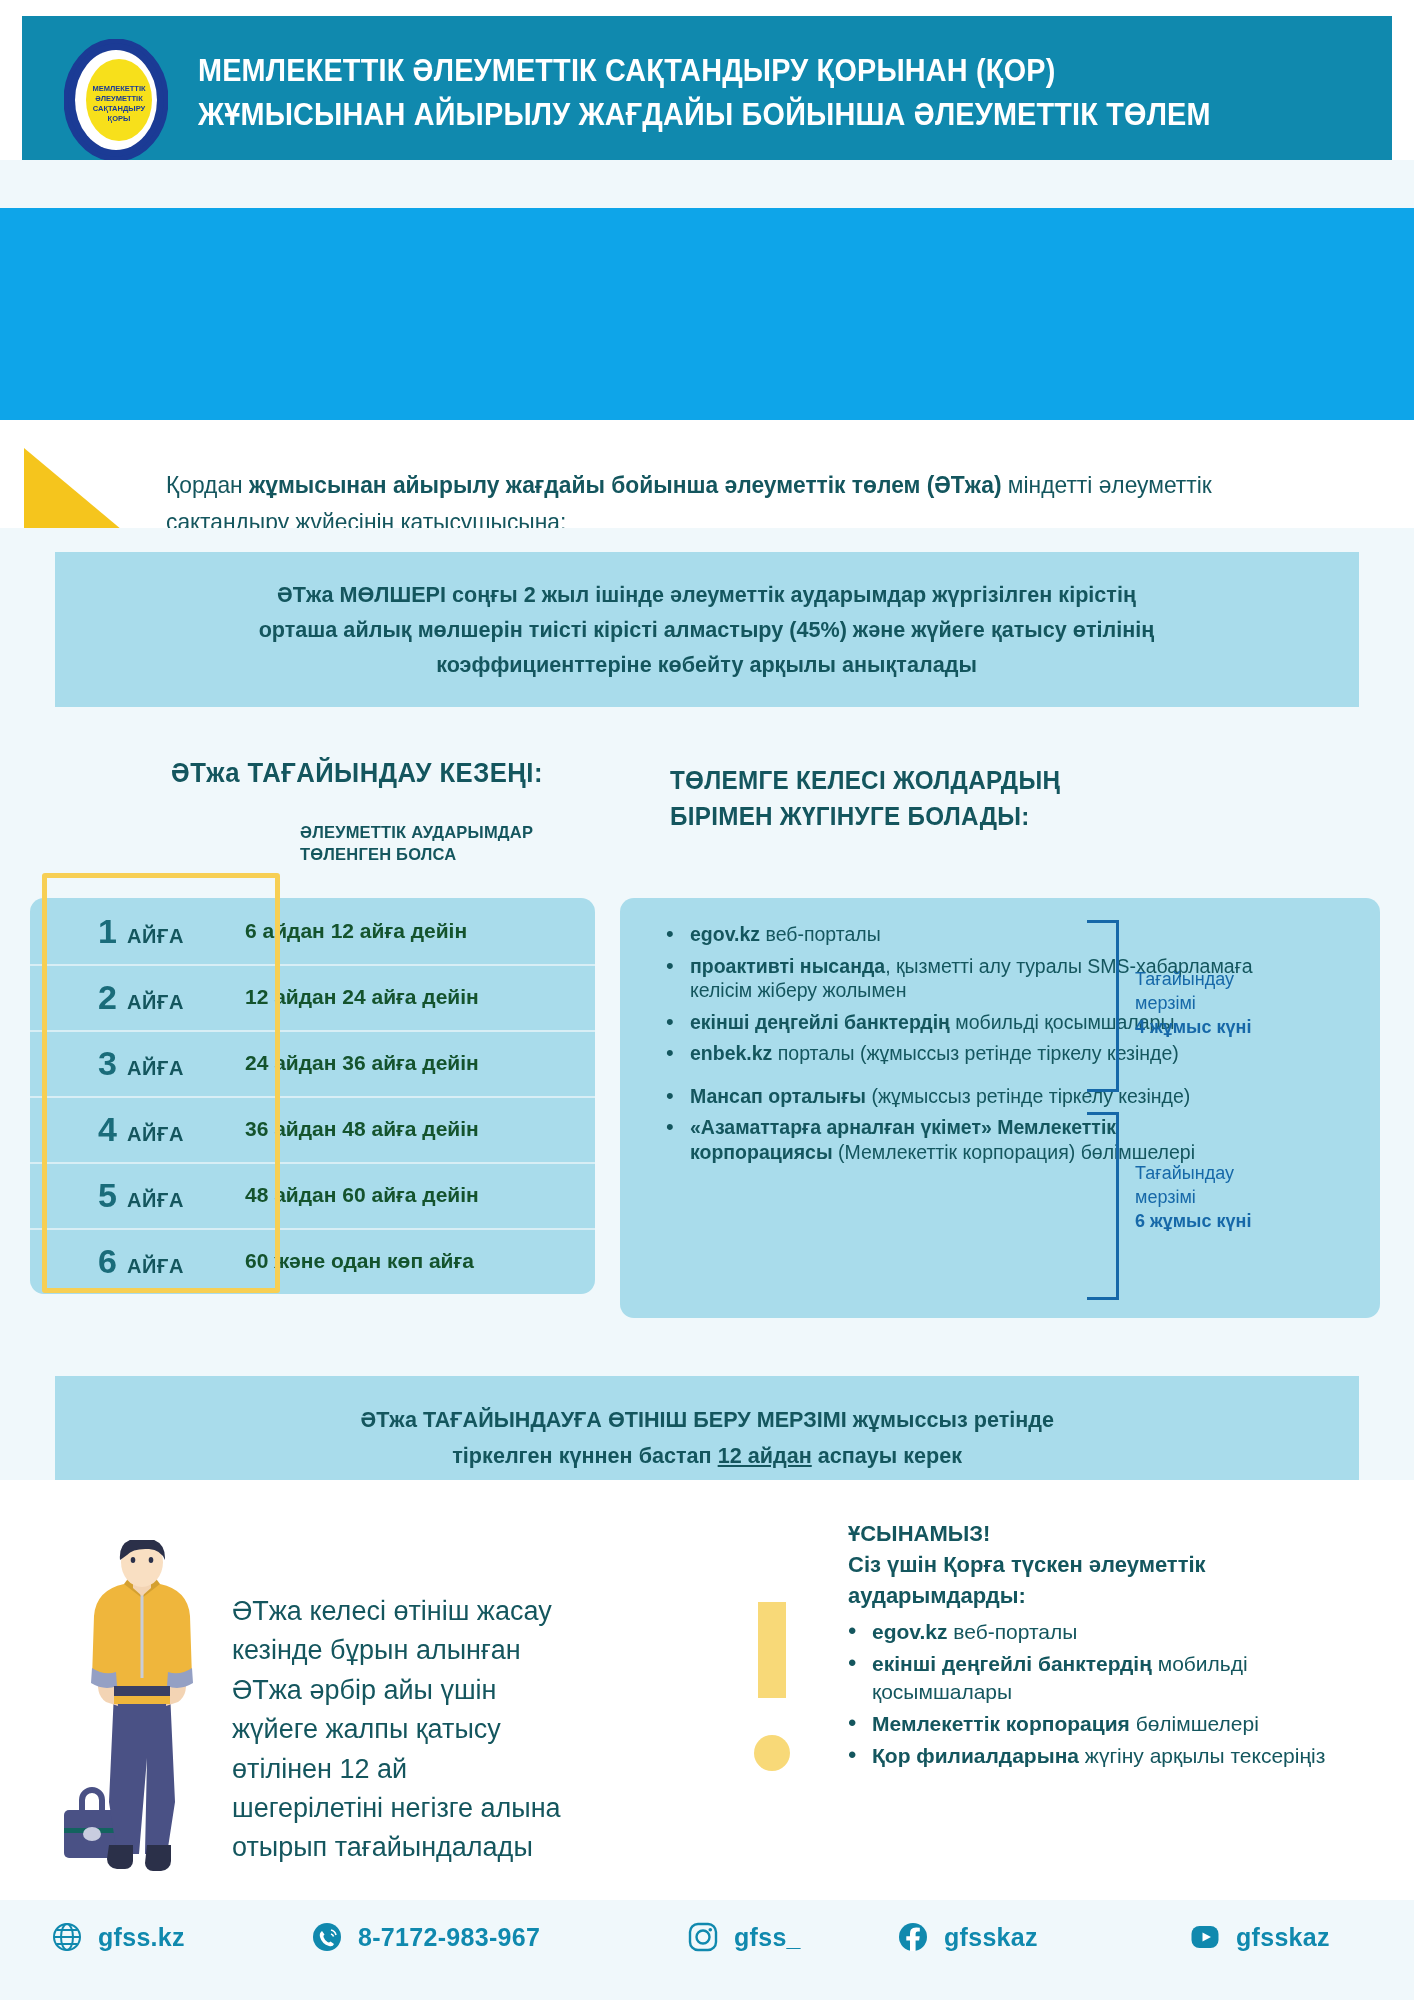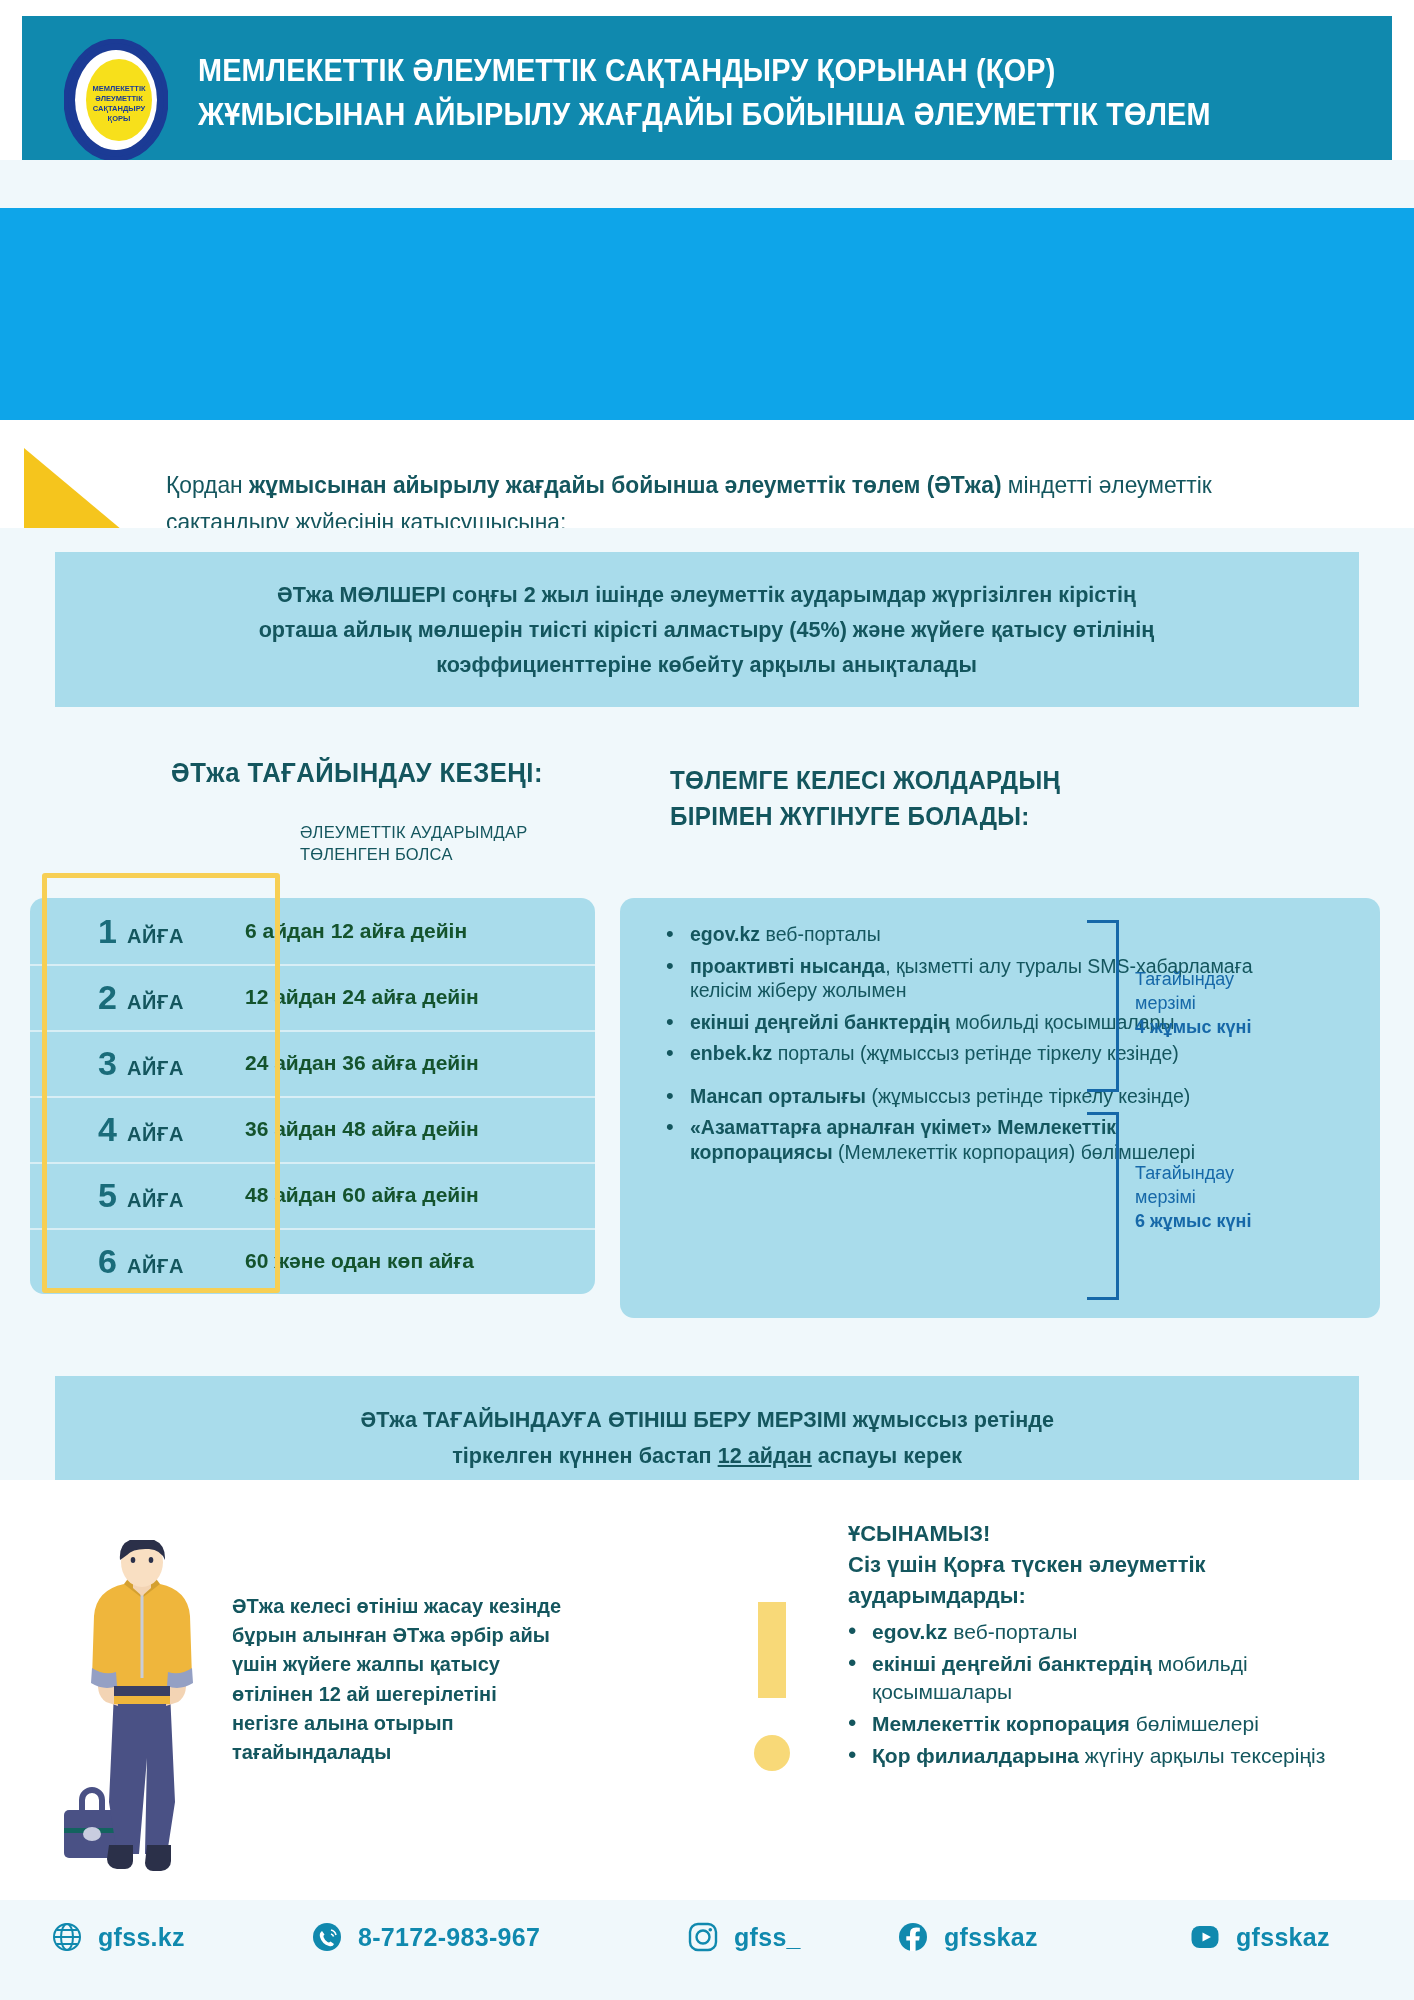--- a/index.html
+++ b/index.html
@@ -81,21 +81,21 @@
 
   
   .left-head {
     position:absolute; left:137px; top:758px; width:440px;
     font-size:27px; font-weight:bold; color:#14565e; text-align:center;
     font-family:"Liberation Sans Narrow","Liberation Sans",sans-serif;
     letter-spacing:0.5px; transform:scaleX(0.95);
   }
   .left-sub {
     position:absolute; left:300px; top:822px; width:310px;
-    font-size:16.5px; font-weight:normal; color:#14565e; line-height:1.32;
+    font-size:16.5px; font-weight:bold; color:#14565e; line-height:1.32;
     font-family:"Liberation Sans Narrow","Liberation Sans",sans-serif;
     letter-spacing:0.2px;
   }
 
   
   .months-table {
     position:absolute; left:30px; top:898px; width:565px;
     background:#a9dceb; border-radius:14px; overflow:hidden;
   }
   .mrow { display:flex; align-items:center; height:66px; position:relative; }
@@ -160,21 +160,21 @@
   }
   .deadline-text u { text-decoration:underline; }
 
   
   .bottom-wrap { position:absolute; left:0; top:1480px; width:1414px; height:420px; background:#ffffff; }
 
   .person { position:absolute; left:62px; top:1540px; width:160px; height:340px; }
 
   .person-text {
     position:absolute; left:232px; top:1592px; width:330px;
-    font-size:20px; font-weight:bold; line-height:1.46; color:#14565e;
+    font-size:27px; font-weight:normal; line-height:1.46; color:#14565e;
     font-family:"Liberation Sans Narrow","Liberation Sans",sans-serif;
   }
 
   .excl-bar {
     position:absolute; left:758px; top:1602px; width:28px; height:96px;
     background:#f8d978;
   }
   .excl-dot {
     position:absolute; left:754px; top:1735px; width:36px; height:36px;
     border-radius:50%; background:#f8d978;

